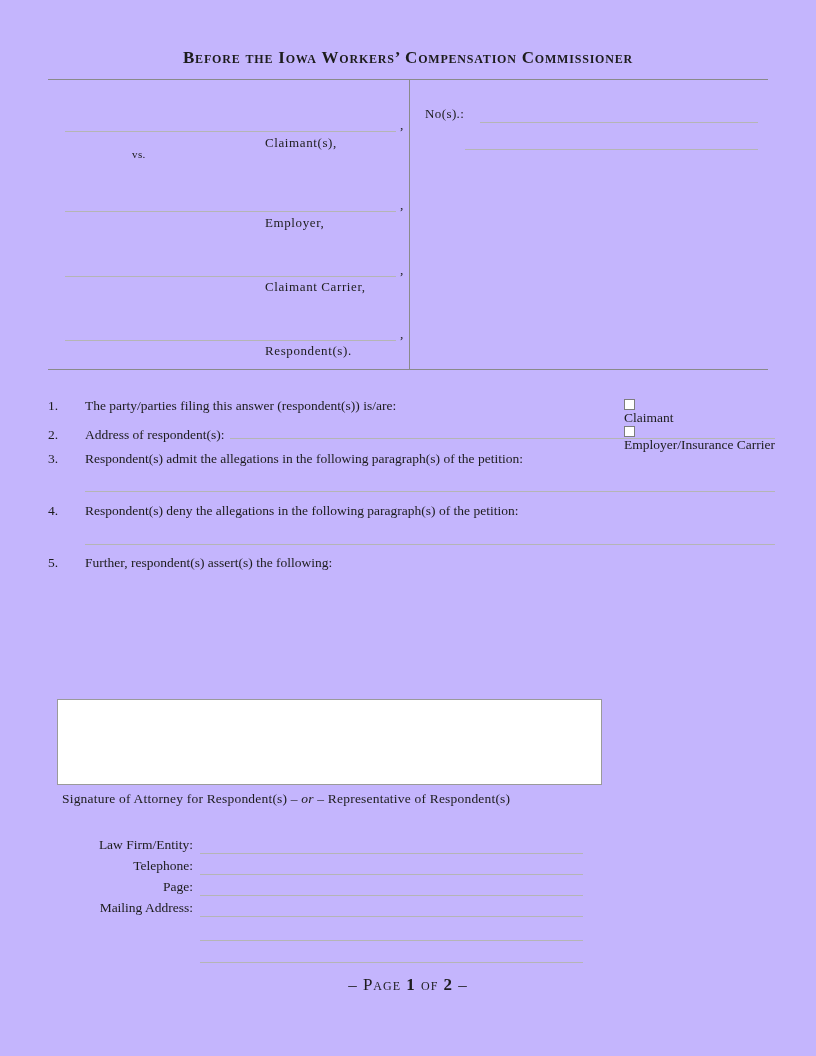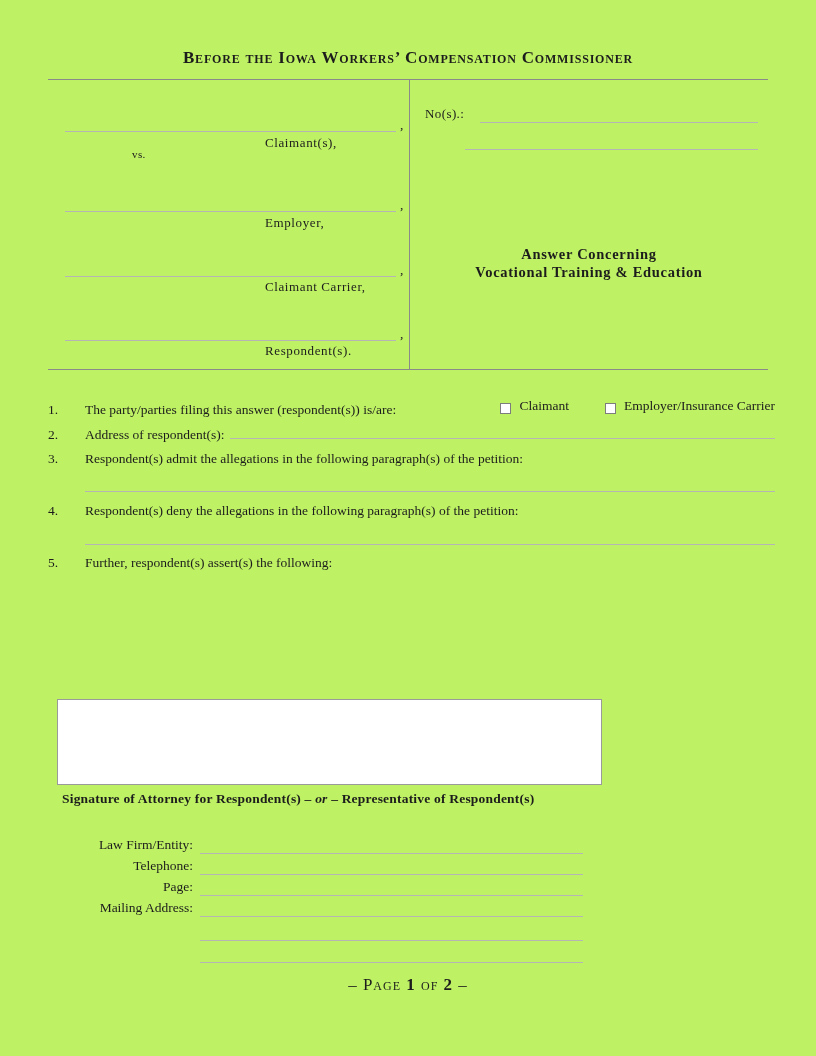--- a/index.html
+++ b/index.html
@@ -1,20 +1,20 @@
 <!DOCTYPE html>
 <html><head>
 <meta charset="utf-8">
 <style>
   * { margin:0; padding:0; box-sizing:border-box; }
   html,body { background:#e8e8e8; }
   body { font-family:"Liberation Serif","DejaVu Serif",serif; color:#1c1c1c; }
   .page {
     position:relative; width:816px; height:1056px; margin:0 auto;
-    background:#bef264; overflow:hidden;
+    background:#c4b5fd; overflow:hidden;
   }
 
   
   .title {
     position:absolute; top:48px; left:0; width:100%;
     text-align:center; font-size:17px; font-weight:bold;
     font-variant:small-caps; letter-spacing:0.8px;
   }
 
   
@@ -53,36 +53,36 @@
   .item {
     position:absolute; left:48px; width:727px;
     display:flex; align-items:baseline; font-size:13.5px;
   }
   .i1{top:398px} .i2{top:425px} .i3{top:451px} .i4{top:503px} .i5{top:555px}
   .num { flex:none; width:37px; }
   .fill-line { flex:1; border-bottom:1px solid #b5b5b5; margin-left:6px; height:14px; }
   .ans-line { position:absolute; left:85px; width:690px; height:0; border-bottom:1px solid #b5b5b5; }
   .a3{top:491px} .a4{top:544px}
 
-  .cb-group { margin-left:auto; display:flex; align-items:flex-end; }
+  .cb-group { margin-left:auto; display:flex; align-items:flex-start;flex-direction:column; }
   .checkbox {
     display:inline-block; width:11px; height:11px;
     border:1px solid #7d7d7d; background:#fff; margin-right:8px; flex:none;
   }
   .cb-label { margin-right:36px; font-size:13.5px; }
   .cb-label:last-child { margin-right:0; }
 
   
   .sig-box {
     position:absolute; top:699px; left:57px; width:545px; height:86px;
     border:1px solid #9a9a9a; background:#fff;
   }
   .sig-caption {
     position:absolute; top:791px; left:62px;
-    font-size:13.5px; font-weight:bold; letter-spacing:0.2px;
+    font-size:13.5px; font-weight:normal; letter-spacing:0.2px;
   }
   .sig-caption .or { font-style:italic; }
 
   .frow {
     position:absolute; left:0; width:583px; height:17px;
     display:flex; align-items:baseline; font-size:13.5px;
   }
   .f0{top:816px} .f1{top:837px} .f2{top:858px} .f3{top:879px} .f4{top:900px}
   .flabel { flex:none; width:193px; text-align:right; }
   .fline { flex:1; margin-left:7px; border-bottom:1px solid #b5b5b5; align-self:stretch; }
@@ -123,24 +123,20 @@
 
       <div class="bline l4"></div>
       <span class="comma c4">,</span>
       <div class="party-label pl4">Respondent(s).</div>
     </div>
 
     <div class="cap-right">
       <span class="nos-label">No(s).:</span>
       <div class="bline nline1"></div>
       <div class="bline nline2"></div>
-      <div class="doc-title">
-        <div>Answer Concerning</div>
-        <div>Vocational Training &amp; Education</div>
-      </div>
     </div>
 
   </div>
 
   <div class="item i1">
     <span class="num">1.</span>
     <span class="itx">The party/parties filing this answer (respondent(s)) is/are:</span>
     <span class="cb-group">
       <span class="checkbox"></span>
       <span class="cb-label">Claimant</span>

